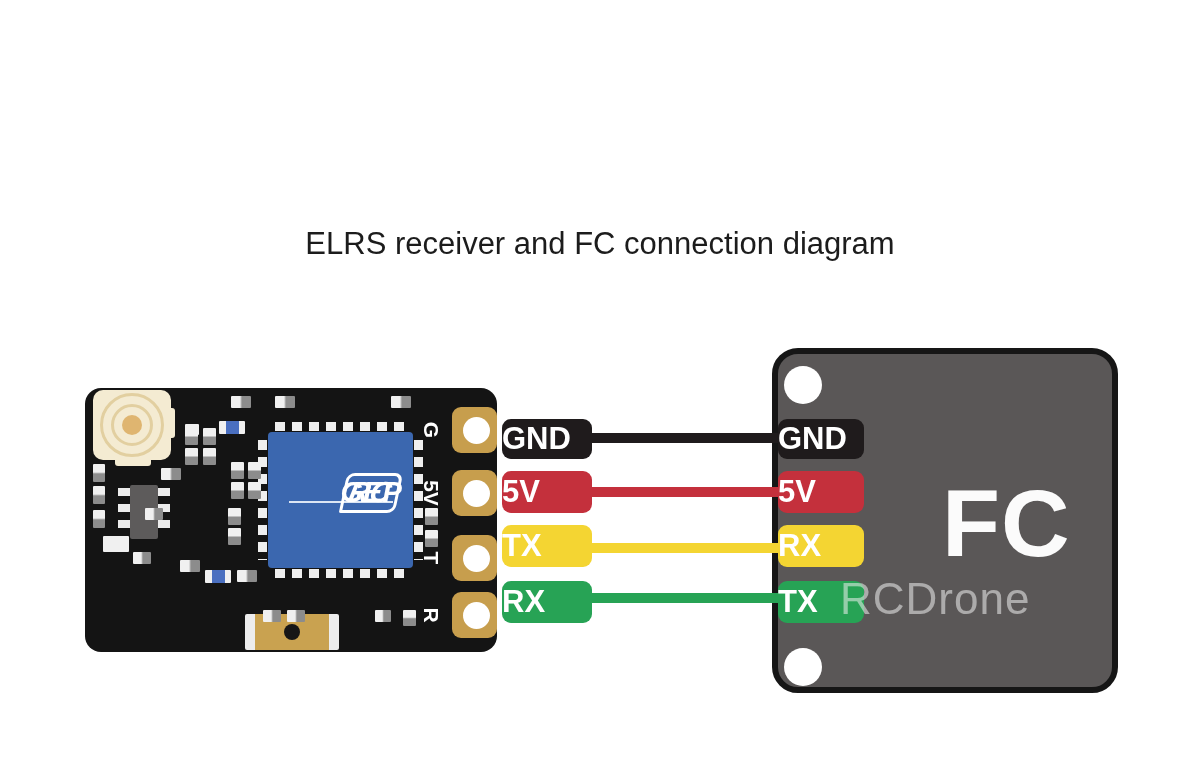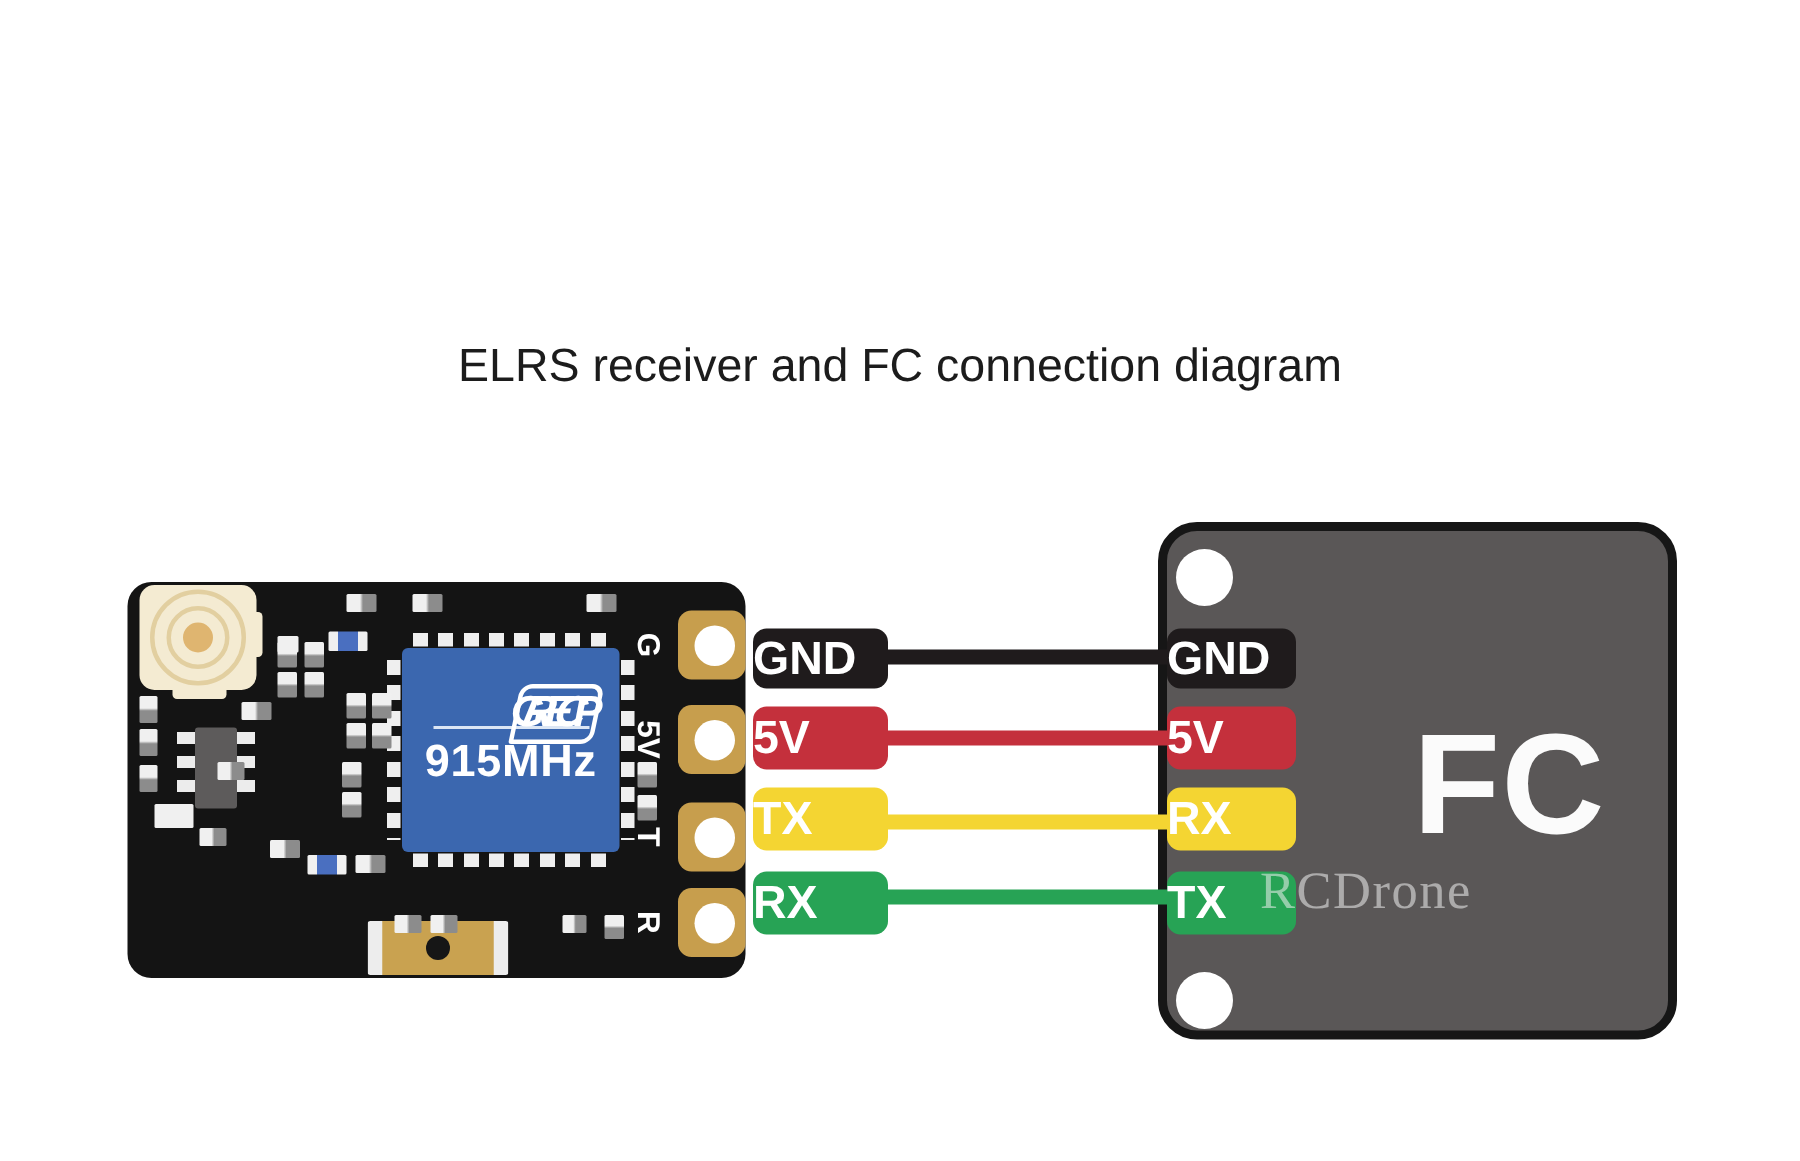--- a/index.html
+++ b/index.html
@@ -76,21 +76,21 @@
   .wlabel{width:90px;border-radius:9px;color:#ffffff;font-weight:bold;font-size:31px;text-align:left;z-index:5;}
   .wlabel.rxside{left:502px;}
   .wlabel.fcside{left:778px;width:86px;}
 
   
   .fc{left:772px;top:348px;width:346px;height:345px;background:#5a5757;border:6px solid #161616;
       border-radius:26px;z-index:1;}
   .hole{left:6px;width:38px;height:38px;background:#ffffff;border-radius:50%;}
   .hole.top{top:12px;} .hole.bottom{top:294px;}
   .fc-label{left:164px;top:122px;font-size:95px;font-weight:bold;color:#fbfbfb;letter-spacing:1px;line-height:1;}
-  .watermark{left:840px;top:574px;font-size:35px;color:rgba(240,240,240,0.55);letter-spacing:1px;z-index:7;font-family:Liberation Serif, serif;}
+  .watermark{left:840px;top:574px;font-size:44px;color:rgba(240,240,240,0.55);letter-spacing:1px;z-index:7;}
 
   
   .url{left:900px;top:712px;width:250px;text-align:right;font-size:21px;color:#9c9c9c;}
 </style>
 </head>
 <body>
 
 <div class="canvas">
 
   <div class="subtitle">ELRS receiver and FC connection diagram</div>
@@ -116,21 +116,20 @@
       <div class="chip-pins t"></div>
       <div class="chip-pins b"></div>
       <div class="chip-pins l"></div>
       <div class="chip-pins r"></div>
       <div class="chip-face">
         <div class="chip-logo">
           <span id="logo-gep">GEP</span>
             <span id="logo-rc" class="logo-rc">RC</span>
         </div>
         <div class="chip-divider"></div>
-        <div class="chip-freq">915MHz</div>
       </div>
     </div>
 
     <div class="bind-btn">
       <div class="bind-dot"></div>
     </div>
 
     <div id="smd-layer" style="left:0;top:0;width:100%;height:100%;">
         <div class="smd h" style="left: 146px; top: 8px; width: 20px; height: 12px;"></div>
         <div class="smd h" style="left: 190px; top: 8px; width: 20px; height: 12px;"></div>

